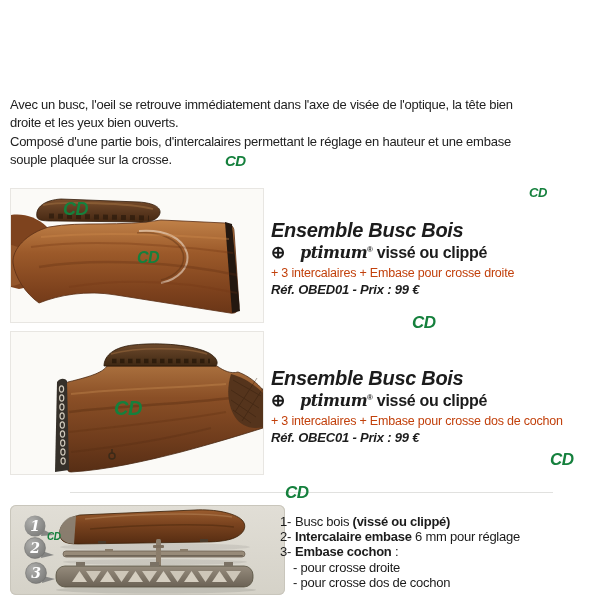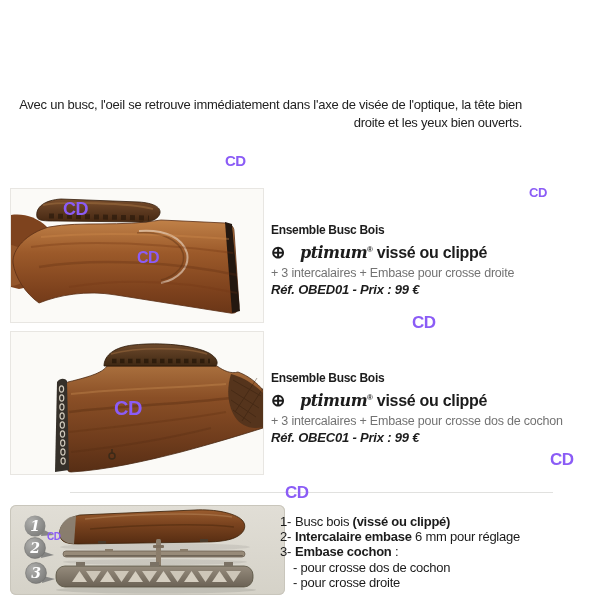--- a/index.html
+++ b/index.html
@@ -2,53 +2,54 @@
 <html><head>
 <meta charset="utf-8">
 <style>
   html,body{margin:0;padding:0;}
   body{
     width:600px;height:600px;position:relative;overflow:hidden;
     background:#ffffff;color:#1c1c1c;
     font-family:"Liberation Sans",sans-serif;
   }
   .intro{position:absolute;left:10px;top:96px;width:512px;
-         font-size:13px;line-height:17.5px;letter-spacing:-0.25px;color:#222;text-align:right;}
+         font-size:13px;line-height:17.5px;letter-spacing:-0.25px;color:#222;}
   .intro p{margin:0 0 2px 0;}
-  .wm{position:absolute;line-height:1;font-weight:600;color:#8b5cf6;
-      letter-spacing:-0.5px;z-index:5;}
+  .wm{position:absolute;line-height:1;font-weight:600;color:#15803d;
+      letter-spacing:-0.5px;z-index:5;font-style:italic;}
   .photo-card{position:absolute;background:#fbfaf7;border:1px solid #e8e6e2;}
   .card1{left:10px;top:188px;width:252px;height:133px;}
   .card2{left:10px;top:331px;width:252px;height:142px;}
   .photo-card svg{display:block;width:100%;height:100%;}
   .pblock{position:absolute;left:271px;width:325px;}
   .pb1{top:221px;} .pb2{top:369px;}
-  .ptitle{font-size:12px;font-weight:bold;letter-spacing:-0.3px;line-height:19px;}
+  .ptitle{font-size:20px;font-weight:bold;letter-spacing:-0.3px;line-height:19px;font-style:italic;}
   .pbrand{font-size:16px;font-weight:bold;letter-spacing:-0.3px;line-height:19px;}
   .brand-o{font-size:17px;font-weight:bold;}
   .brand-name{font-family:"DejaVu Serif",serif;font-style:italic;font-weight:bold;letter-spacing:-0.5px;margin-left:15px;}
   .reg{font-size:8px;vertical-align:super;}
-  .pdetails{font-size:12.5px;letter-spacing:-0.2px;margin-top:4px;line-height:15px;color:#737373;}
+  .pdetails{font-size:12.5px;letter-spacing:-0.2px;margin-top:4px;line-height:15px;color:#c2410c;}
   .pref{font-size:13px;font-weight:bold;letter-spacing:-0.2px;margin-top:1px;line-height:15px;font-style:italic;}
   .divider{position:absolute;left:70px;top:492px;width:483px;height:1px;background:#e1e1df;}
   .exploded-card{position:absolute;left:10px;top:505px;width:275px;height:90px;
                  border-radius:6px;background:linear-gradient(#e1ded6,#d5d2c8);
                  box-shadow:inset 0 0 0 1px #c9c6bc;}
   .exploded-card svg{display:block;width:100%;height:100%;}
   .legend{position:absolute;left:280px;top:514px;width:310px;
           font-size:13px;line-height:15.2px;letter-spacing:-0.25px;color:#1b1b1b;}
   .legend .num{margin-right:4px;}
   .legend b{letter-spacing:-0.25px;}
   .legend .sub{padding-left:13px;}
 </style>
 </head>
 <body>
 
 <div class="intro">
   <p>Avec un busc, l'oeil se retrouve immédiatement dans l'axe de visée de l'optique, la tête bien droite et les yeux bien ouverts.</p>
+  <p>Composé d'une partie bois, d'intercalaires permettant le réglage en hauteur et une embase souple plaquée sur la crosse.</p>
 </div>
 
 <span class="wm" style="left:225px;top:153px;font-size:15px;">CD</span>
 <span class="wm" style="left:529px;top:186px;font-size:13px;">CD</span>
 <span class="wm" style="left:63px;top:200px;font-size:18px;">CD</span>
 <span class="wm" style="left:137px;top:250px;font-size:16px;">CD</span>
 <span class="wm" style="left:412px;top:314px;font-size:17px;">CD</span>
 <span class="wm" style="left:114px;top:398px;font-size:20px;">CD</span>
 <span class="wm" style="left:550px;top:451px;font-size:17px;">CD</span>
 <span class="wm" style="left:285px;top:484px;font-size:17px;">CD</span>
@@ -233,15 +234,15 @@
       <circle cx="26" cy="68" r="10.5" fill="url(#badgeGrad)" stroke="#696967" stroke-width="0.5"></circle>
       <text x="26" y="73" text-anchor="middle" font-size="14" font-weight="bold" font-style="italic" font-family="DejaVu Serif, serif" fill="#ffffff">3</text>
     </g>
   </svg>
 </div>
 
 <div class="legend">
   <div><span class="num">1-</span><span>Busc bois </span><b>(vissé ou clippé)</b><span></span></div>
   <div><span class="num">2-</span><span></span><b>Intercalaire embase</b><span> 6 mm pour réglage</span></div>
   <div><span class="num">3-</span><span></span><b>Embase cochon</b><span> :</span></div>
+  <div class="sub">- pour crosse droite</div>
   <div class="sub">- pour crosse dos de cochon</div>
-  <div class="sub">- pour crosse droite</div>
 </div>
 
 </body></html>

